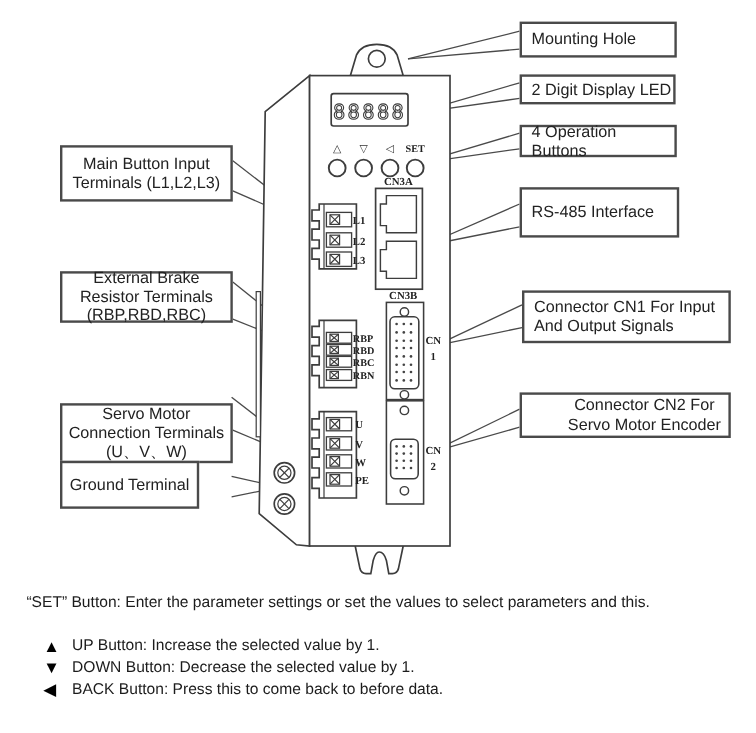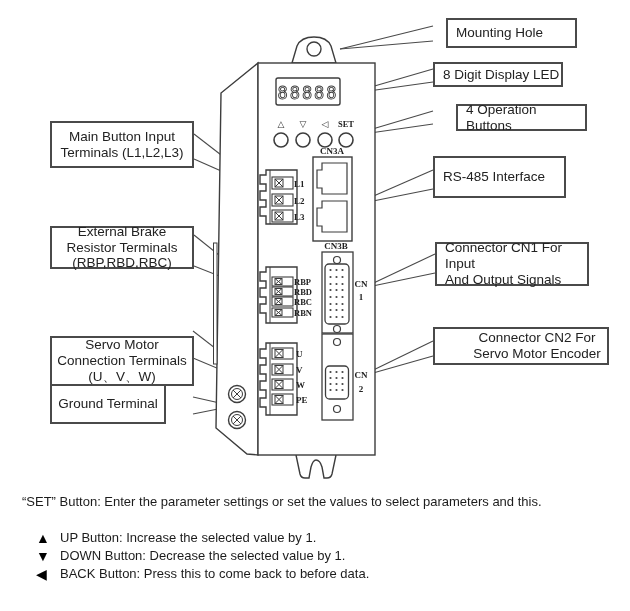--- a/index.html
+++ b/index.html
@@ -238,25 +238,25 @@
   <div class="callout" style="left:50px;top:121px;width:144px;height:47px;">Main Button Input
 Terminals (L1,L2,L3)</div>
   <div class="callout" style="left:50px;top:226px;width:144px;height:43px;">External Brake
 Resistor  Terminals
 (RBP,RBD,RBC)</div>
   <div class="callout" style="left:50px;top:336px;width:144px;height:50px;">Servo Motor
 Connection Terminals
 (U、V、W)</div>
   <div class="callout" style="left:50px;top:384px;width:116px;height:40px;">Ground Terminal</div>
 
-  <div class="callout left-align" style="left:433px;top:18px;width:131px;height:30px;margin-left:13px;">Mounting Hole</div>
-  <div class="callout left-align" style="left:433px;top:62px;width:130px;height:25px;">8 Digit Display LED</div>
-  <div class="callout left-align" style="left:456px;top:104px;width:131px;height:27px;">4 Operation Buttons</div>
+  <div class="callout left-align" style="left:433px;top:18px;width:131px;height:30px;">Mounting Hole</div>
+  <div class="callout left-align" style="left:433px;top:62px;width:130px;height:25px;">2 Digit Display LED</div>
+  <div class="callout left-align" style="left:433px;top:104px;width:131px;height:27px;">4 Operation Buttons</div>
   <div class="callout left-align" style="left:433px;top:156px;width:133px;height:42px;">RS-485 Interface</div>
-  <div class="callout left-align" style="left:435px;top:242px;width:154px;height:44px;">Connector CN1 For Input
+  <div class="callout left-align" style="left:435px;top:242px;width:174px;height:44px;">Connector CN1 For Input
 And Output Signals</div>
   <div class="callout" style="left:433px;top:327px;width:176px;height:38px;padding-left:32px;">Connector CN2 For
 Servo Motor Encoder</div>
 
   <div class="footer-note">“SET” Button: Enter the parameter settings or set the values to select parameters and this.</div>
 
   <div class="footer-row" style="top:530px;">
     <span class="tri">▲</span>
     <span>UP Button: Increase the selected value by 1.</span>
   </div>

